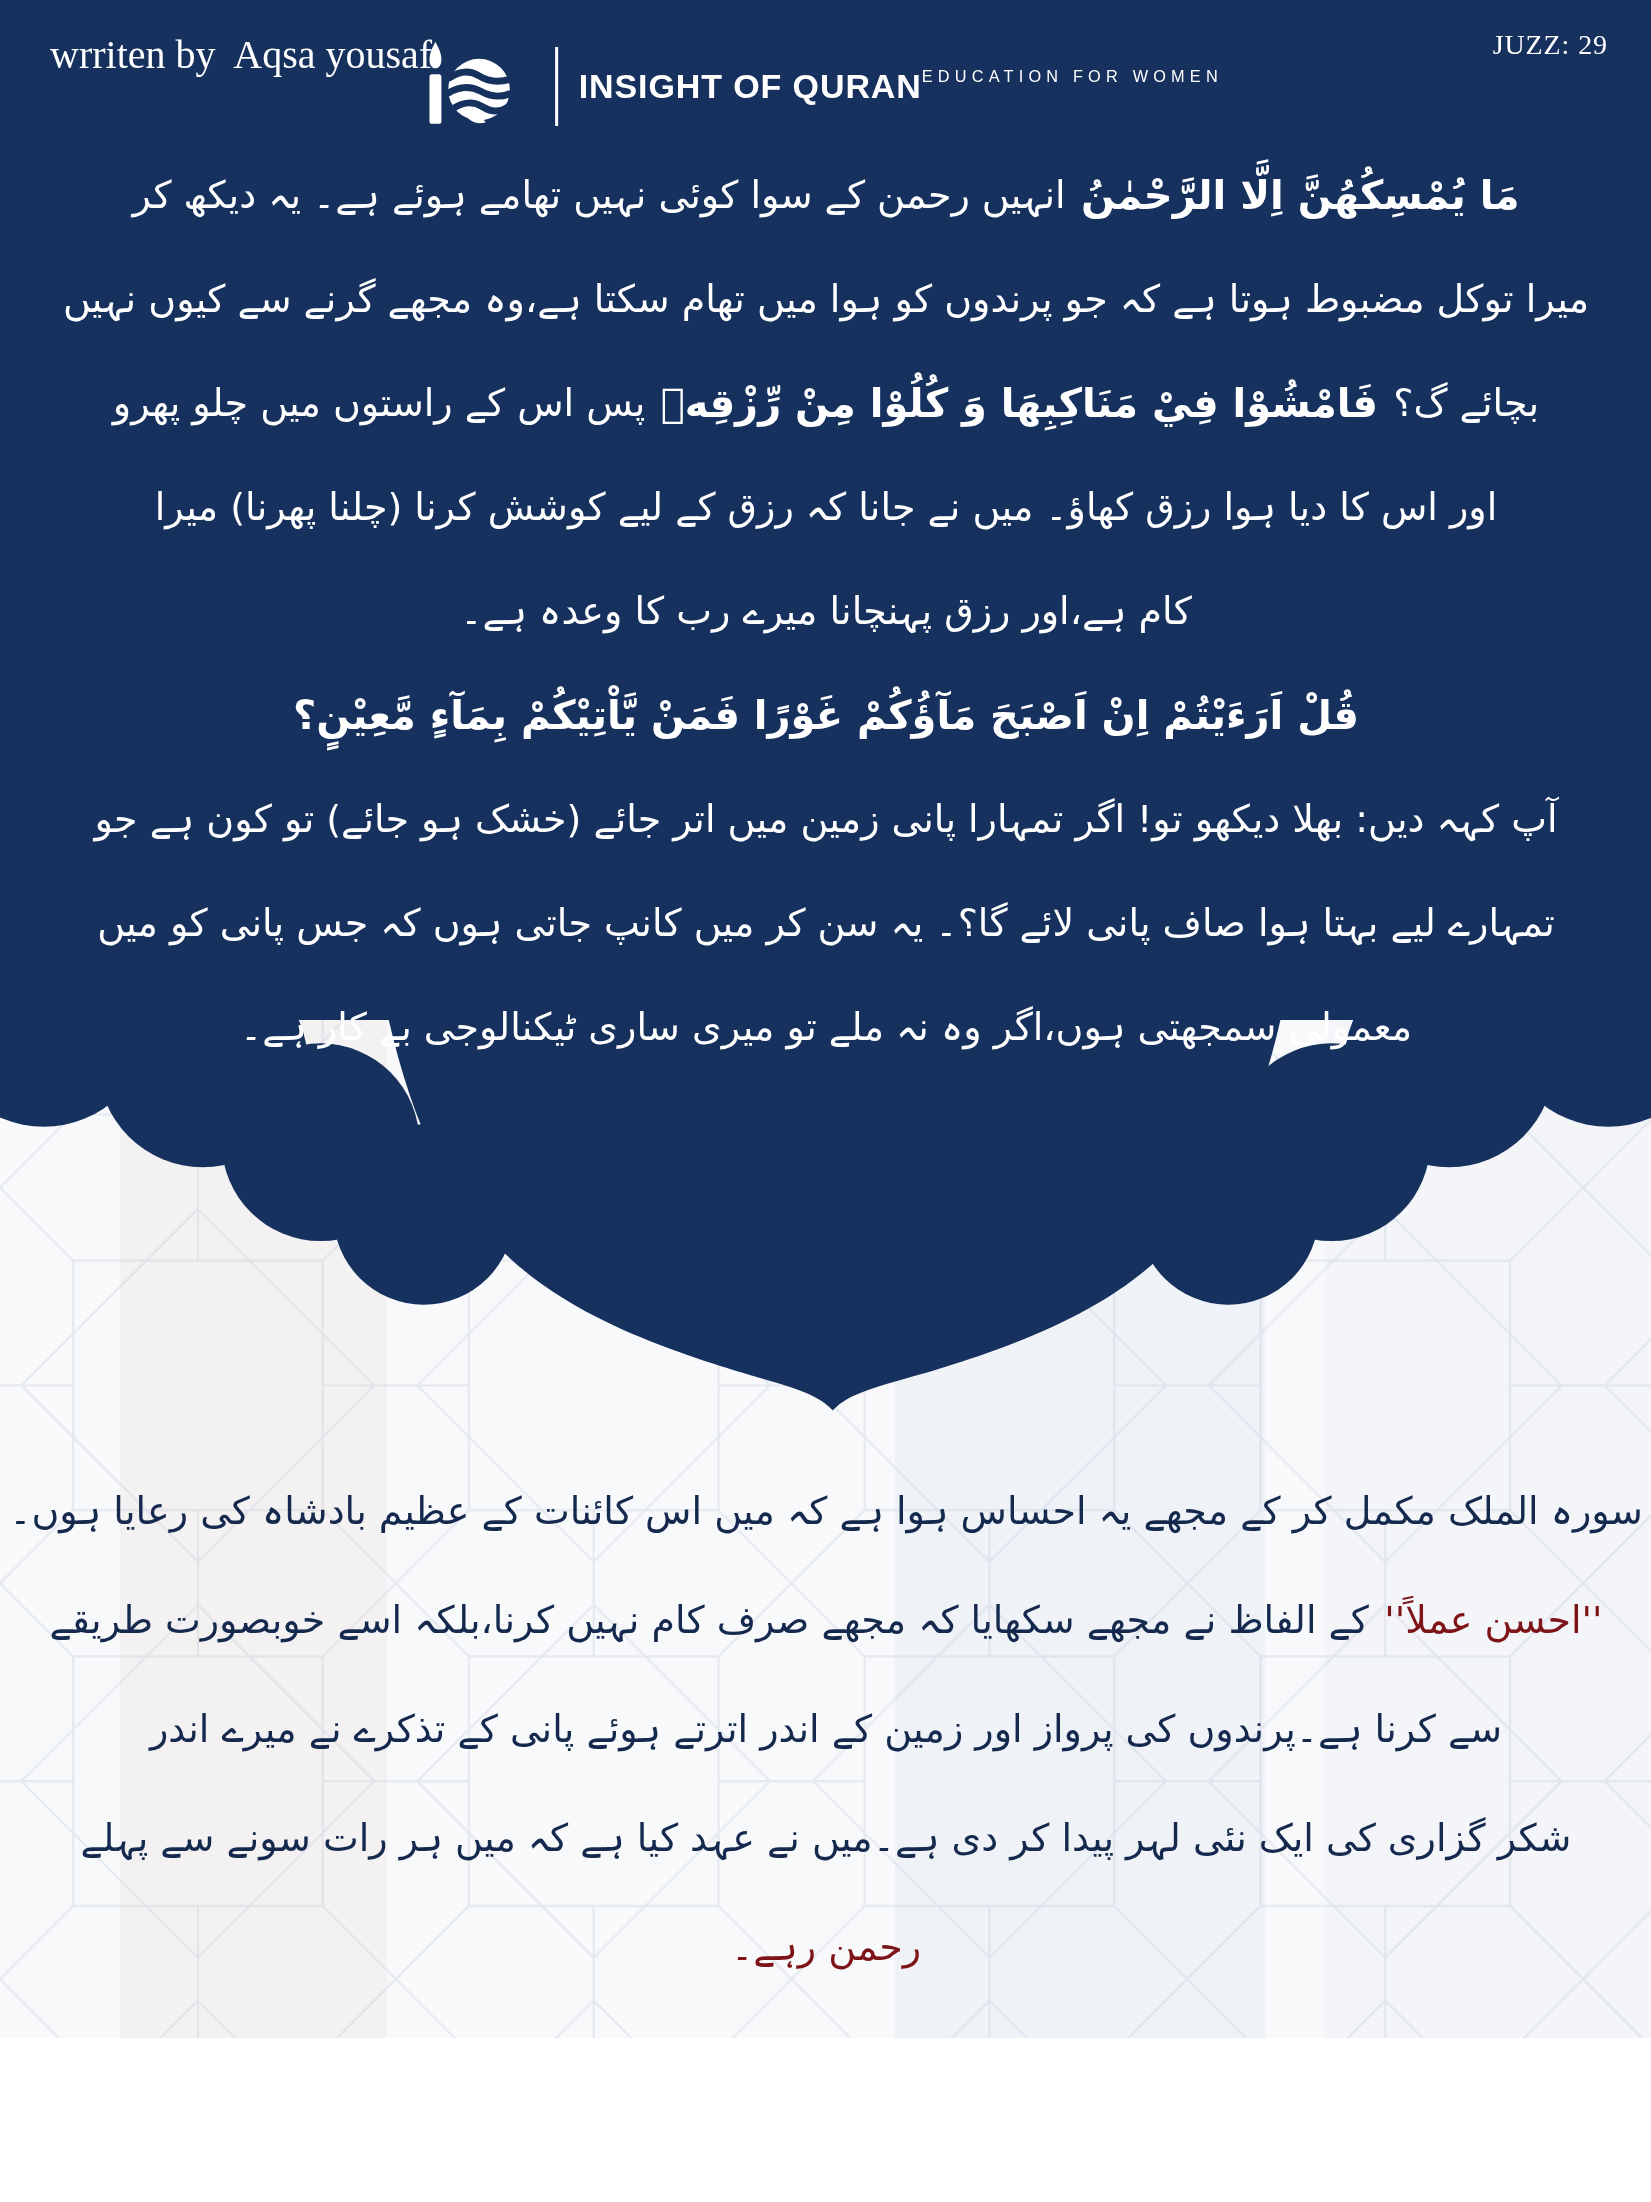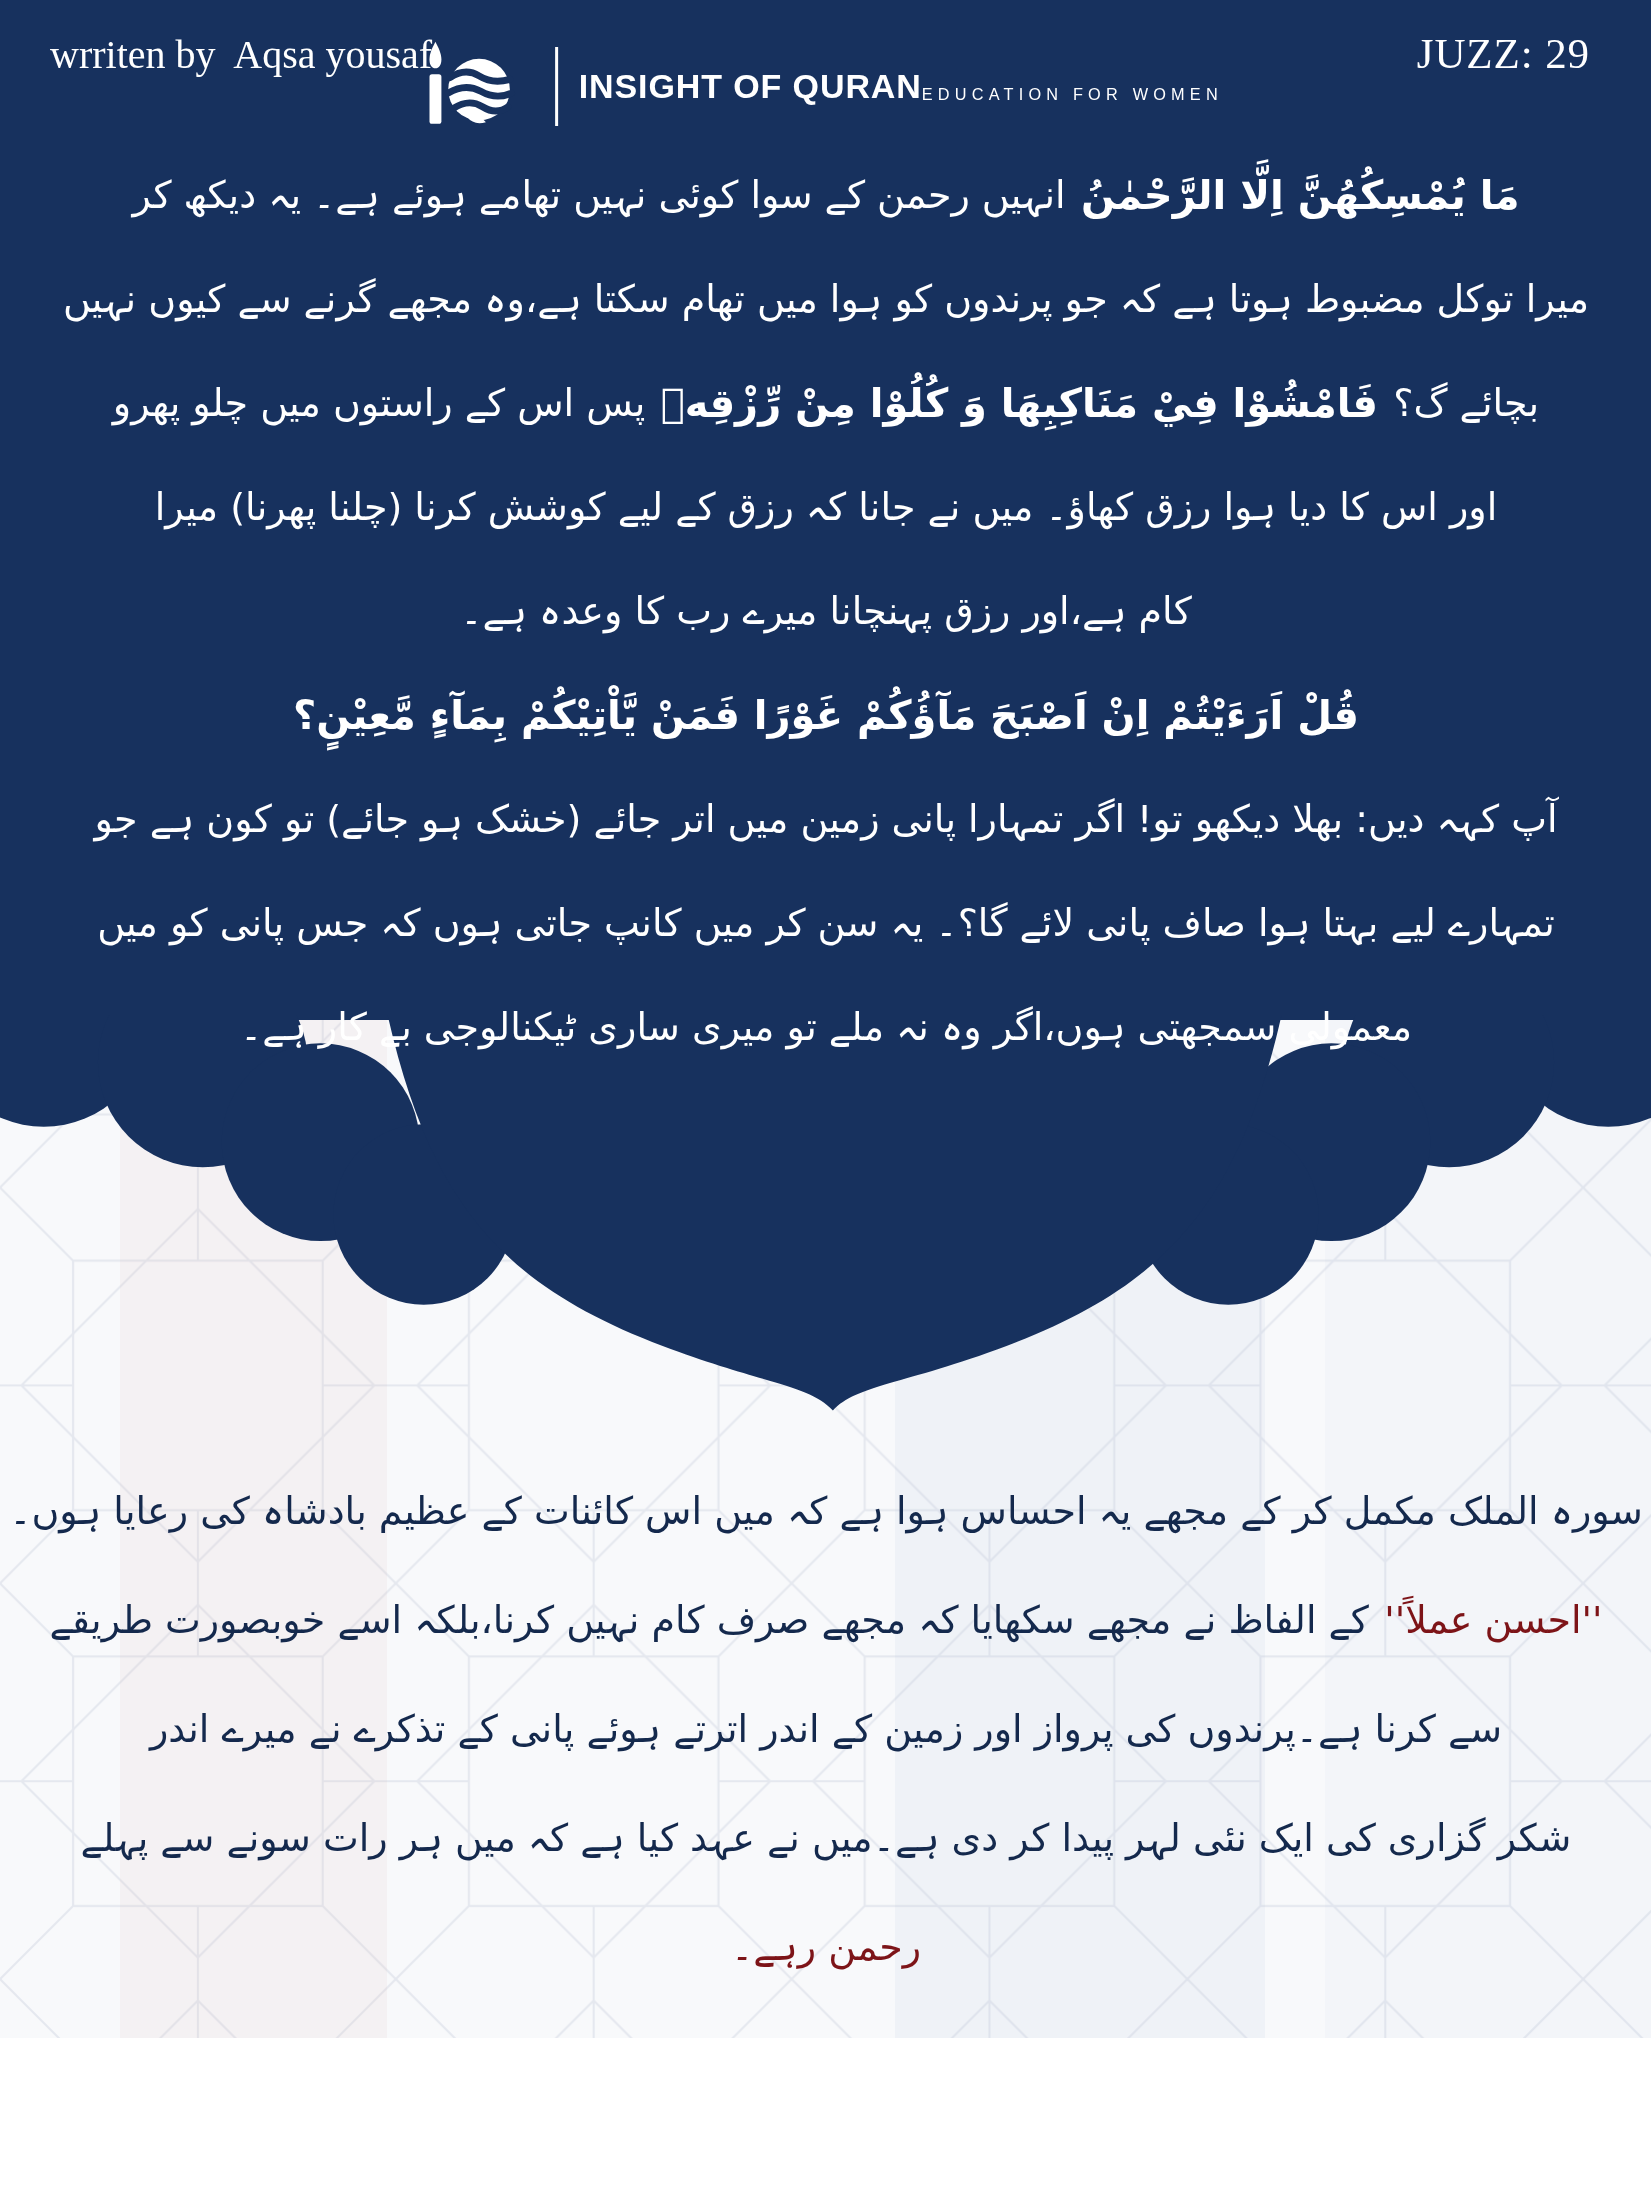--- a/index.html
+++ b/index.html
@@ -14,29 +14,29 @@
   .band3{left:1325px;width:327px;background:rgba(182,197,226,0.07);}
 
   
   .navy-block{position:absolute;left:0;top:0;width:1652px;height:1020px;
               background:#17315e;z-index:2;}
   .scallop{position:absolute;left:0;top:1015px;z-index:2;display:block;}
 
   
   .credit{position:absolute;left:50px;top:31px;z-index:6;color:#ffffff;
           font-family:"Liberation Serif",serif;font-size:40px;white-space:pre;}
-  .juzz{position:absolute;right:62px;top:29px;z-index:6;color:#ffffff;
-        font-family:"Liberation Serif",serif;font-size:43px;letter-spacing:0.9px;}
+  .juzz{position:absolute;right:44px;top:29px;z-index:6;color:#ffffff;
+        font-family:"Liberation Serif",serif;font-size:28px;letter-spacing:0.9px;}
   .logo{position:absolute;left:50%;top:40px;transform:translateX(-50%);
         display:flex;align-items:center;z-index:6;}
   .logo-divider{width:3.4px;height:79px;background:#ffffff;margin:0 20.6px;}
   .logo-text{display:flex;flex-direction:row;align-items:flex-start;}
   .logo-title{color:#ffffff;font-size:34px;font-weight:bold;letter-spacing:0.9px;
               font-family:"Liberation Sans",sans-serif;white-space:nowrap;}
-  .logo-sub{color:#ffffff;font-size:16.3px;letter-spacing:5.2px;margin-top:18px;
+  .logo-sub{color:#ffffff;font-size:16.3px;letter-spacing:5.2px;margin-top:0;
             font-family:"Liberation Sans",sans-serif;white-space:nowrap;}
 
   
   .urdu{font-family:"DejaVu Sans",sans-serif;}
   .top-lines{position:absolute;left:60px;right:60px;top:143px;z-index:5;}
   .tline{height:104px;display:flex;align-items:center;justify-content:center;
          color:#ffffff;font-size:38px;white-space:nowrap;direction:rtl;}
   .tline > span{margin:0 7.7px;}
   .ar{font-weight:700;font-size:40px;}
   .bottom-lines{position:absolute;left:52px;right:52px;top:1456px;z-index:5;}

